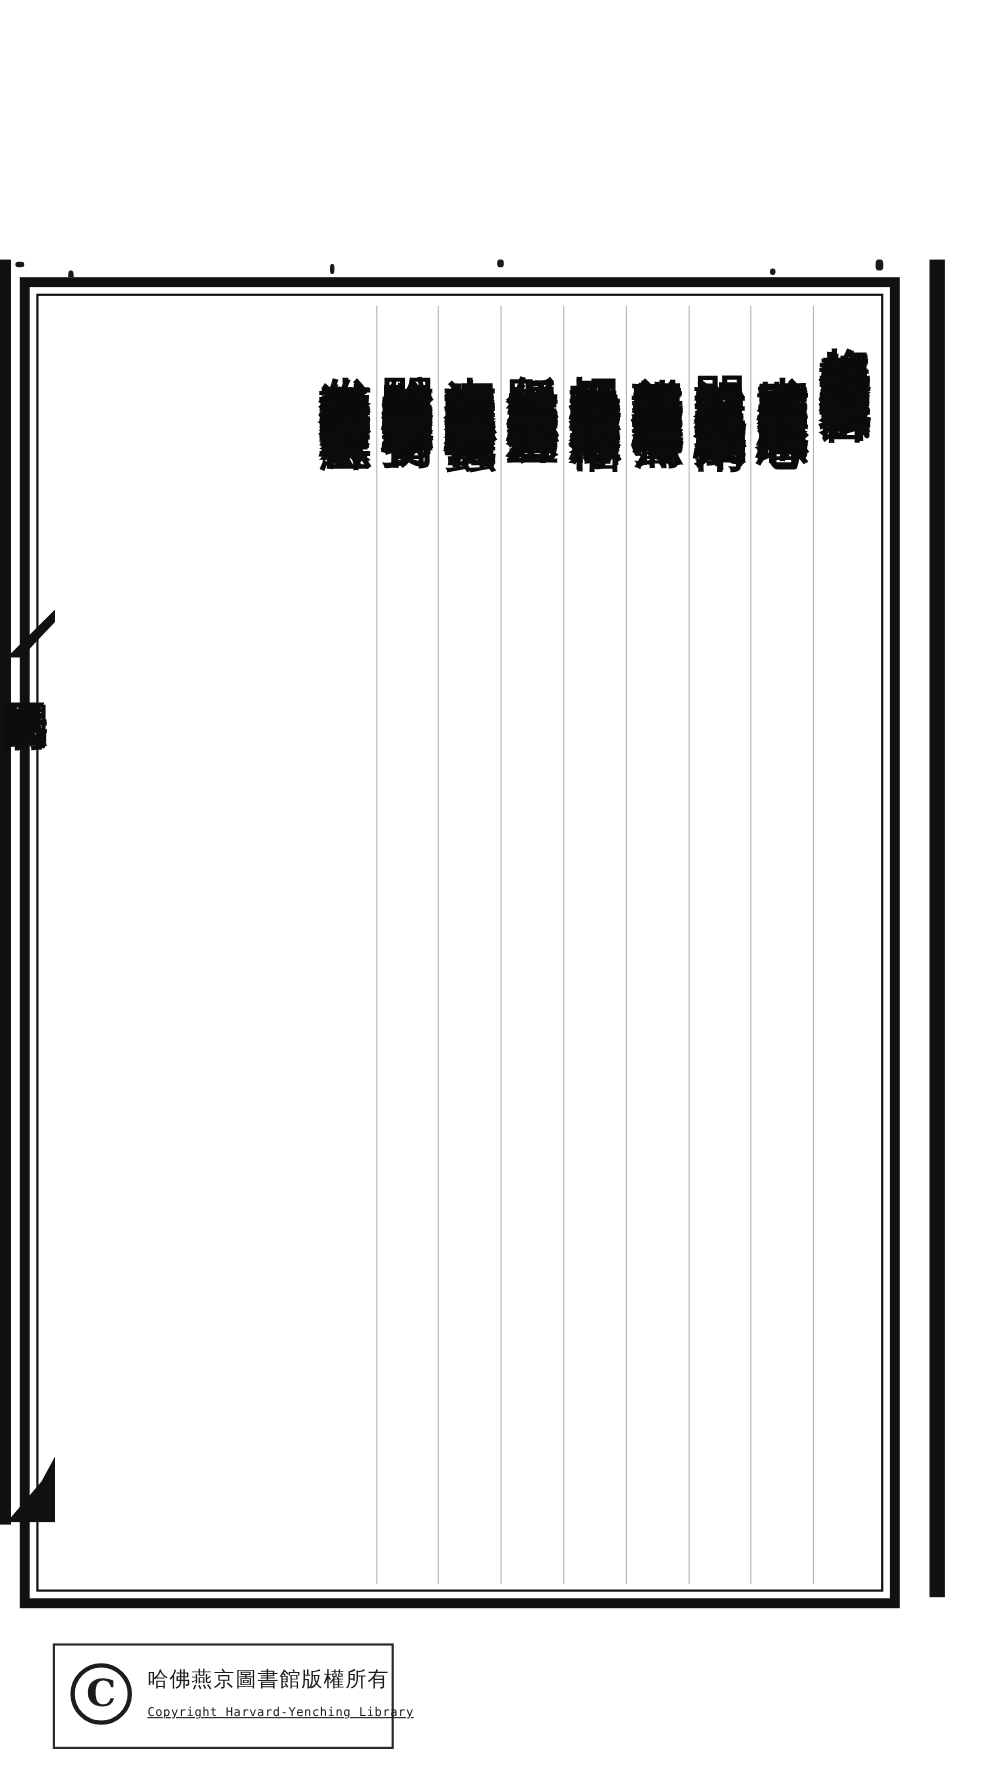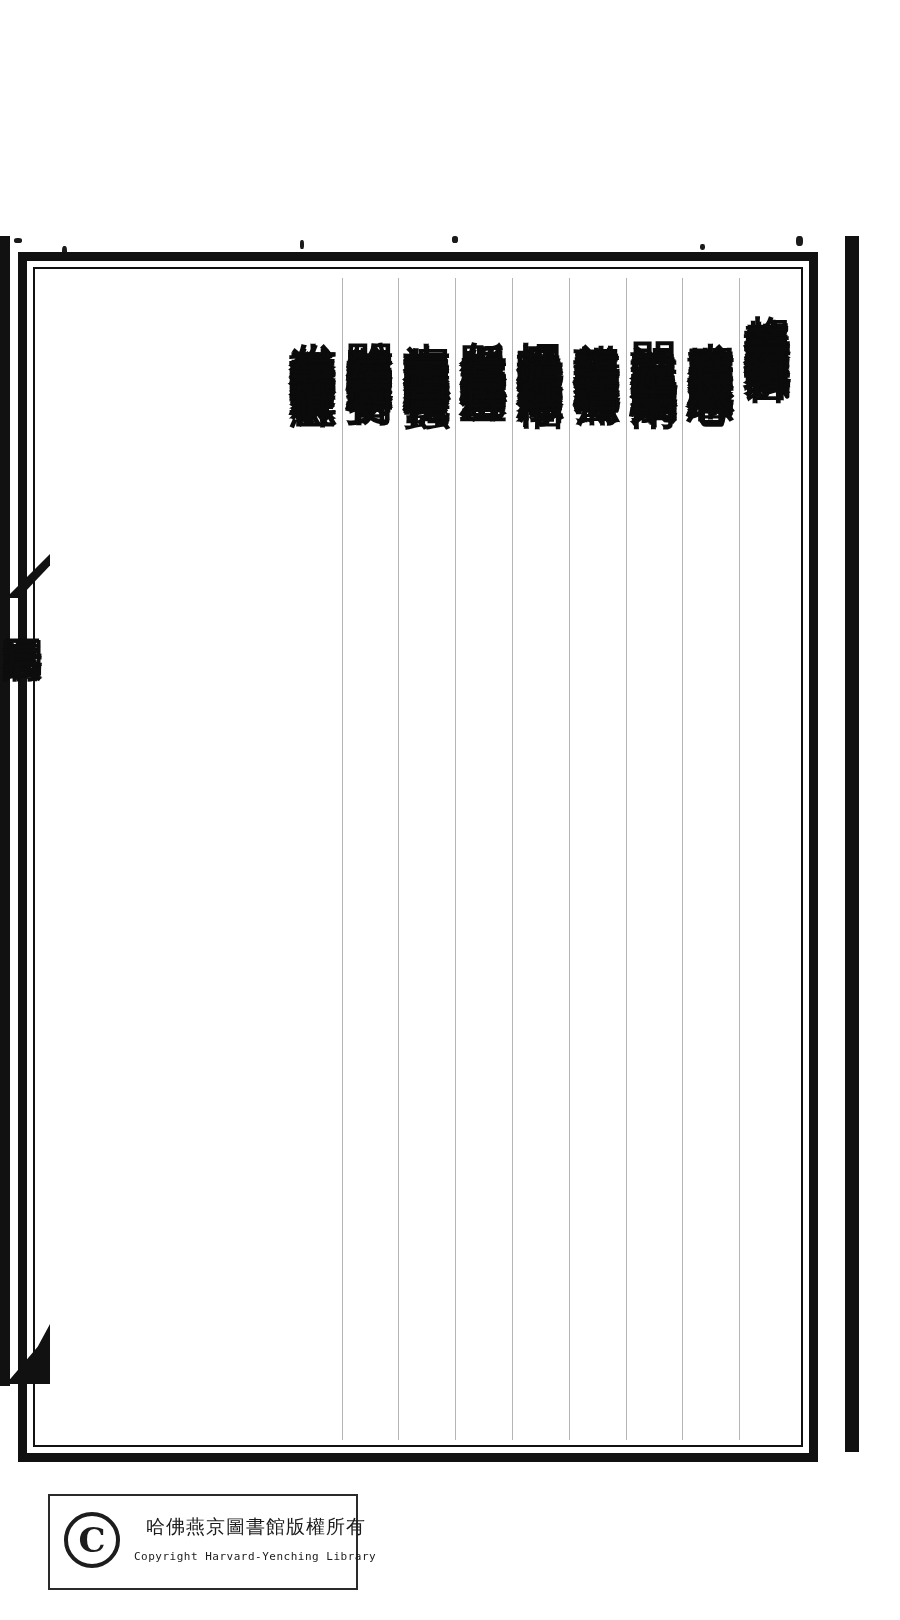--- a/index.html
+++ b/index.html
@@ -179,37 +179,38 @@
     align-items: center;
     justify-content: center;
     font-family: "DejaVu Serif", serif;
     font-size: 34px;
     font-weight: 700;
     color: #1d1d1d;
     box-sizing: border-box;
   }
   #stamp-cjk {
     position: absolute;
-    left: 96px;
+    left: 84px;
     top: 18px;
     font-family: "DejaVu Serif", serif;
     font-size: 19px;
     letter-spacing: 1px;
     color: #1b1b1b;
     white-space: nowrap;
   }
   #stamp-en {
     position: absolute;
     left: 84px;
     top: 54px;
     font-family: "DejaVu Sans Mono", monospace;
     font-size: 11px;
     letter-spacing: 0.5px;
     color: #1b1b1b;
     white-space: nowrap;
+    text-decoration: underline;
   }
 </style>
 </head>
 <body>
 
 <div id="scan-page">
 
   <div class="speckle" style="left:14px;  top:238px; width:8px;  height:5px;"></div>
   <div class="speckle" style="left:62px;  top:246px; width:5px;  height:12px;"></div>
   <div class="speckle" style="left:300px; top:240px; width:4px;  height:9px;"></div>

